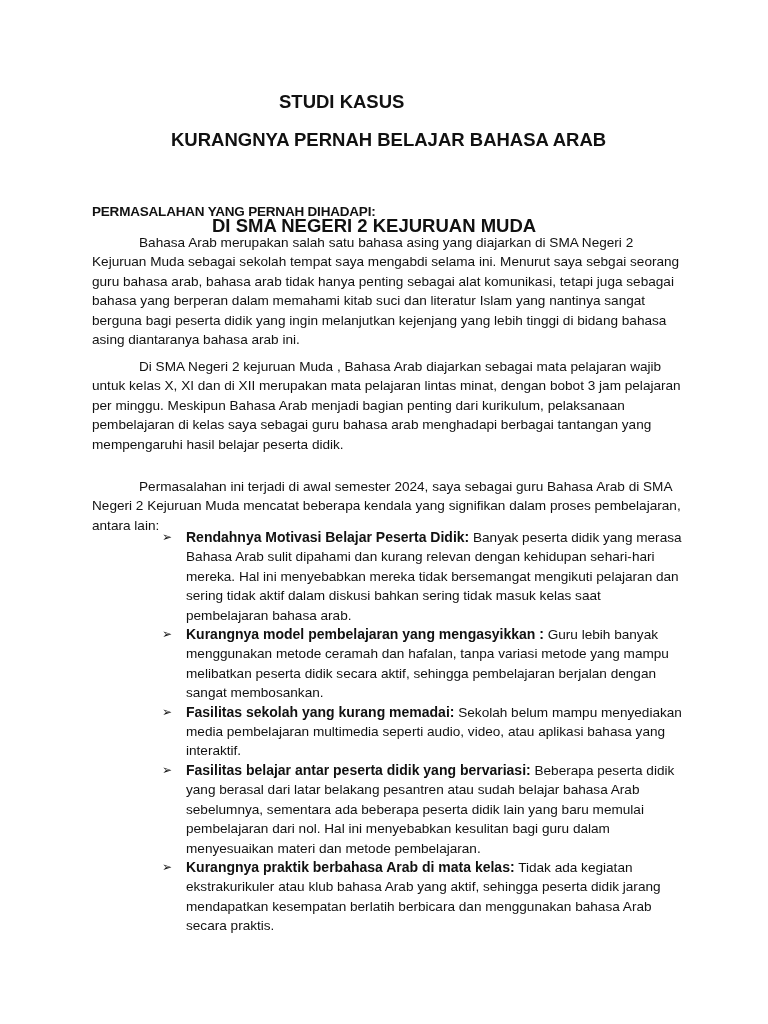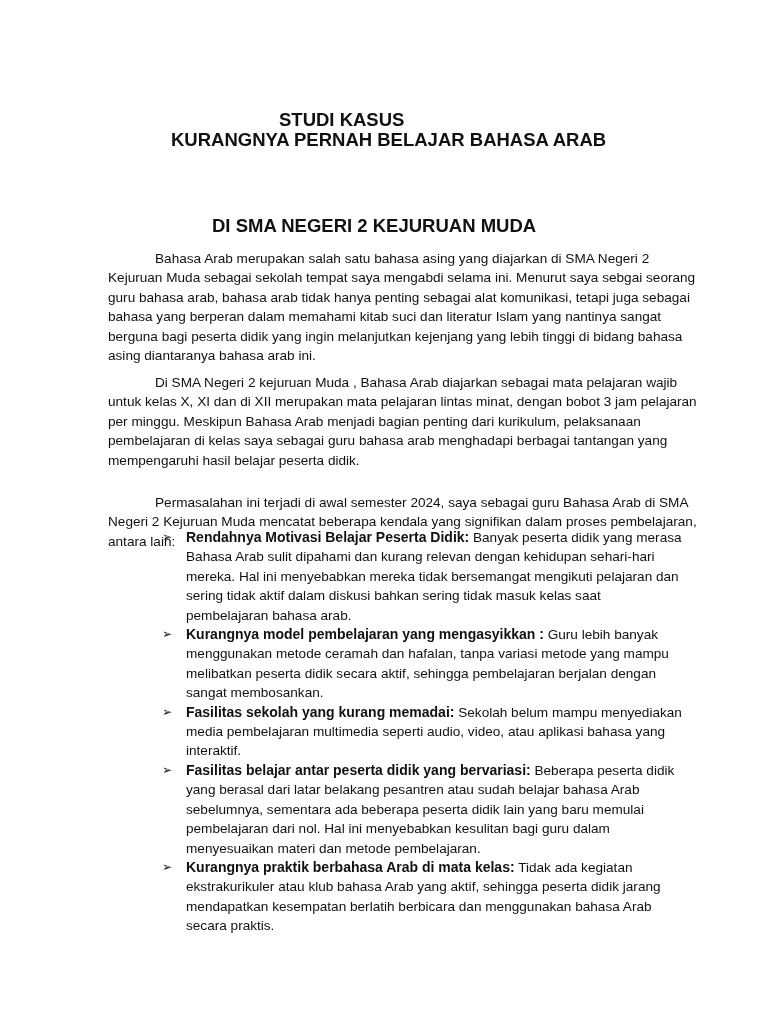--- a/index.html
+++ b/index.html
@@ -21,39 +21,39 @@
       width: 768px; height: 1024px;
       background: #ffffff;
     }
     .title {
       position: absolute;
       font-weight: bold;
       font-size: 18.5px;
       letter-spacing: 0px;
       white-space: nowrap;
     }
-    #t1 { left: 279px; top: 91px; margin-top: 18px; }
+    #t1 { left: 279px; top: 91px; }
     #t2 { left: 171px; top: 129px; }
     #t3 { left: 212px; top: 167px; margin-top: 48px; }
     .section-heading {
       position: absolute;
       left: 92px; top: 204px;
       font-weight: bold;
       font-size: 13.5px;
       white-space: nowrap;
       letter-spacing: -0.2px;
     }
     .para {
       position: absolute;
       left: 92px;
       width: 590px;
       font-size: 13.6px;
       line-height: 19.4px;
       text-indent: 47px;
-      margin: 16px;
+      margin: 0;
       text-align: left;
     }
     #p1 { top: 233px; }
     #p2 { top: 357px; }
     #p3 { top: 477px; }
     .list {
       position: absolute;
       left: 162px;
       top: 528px;
       width: 520px;
@@ -81,20 +81,21 @@
     }
   </style>
 </head>
 <body>
 
 <div class="page">
   <div class="title" id="t1">STUDI KASUS</div>
   <div class="title" id="t2">KURANGNYA PERNAH BELAJAR BAHASA ARAB</div>
   <div class="title" id="t3">DI SMA NEGERI 2 KEJURUAN MUDA</div>
 
+  <div class="section-heading">PERMASALAHAN YANG PERNAH DIHADAPI:</div>
 
   <p class="para" id="p1">Bahasa Arab merupakan salah satu bahasa asing yang diajarkan di SMA Negeri 2 Kejuruan Muda sebagai sekolah tempat saya mengabdi selama ini. Menurut saya sebgai seorang guru bahasa arab, bahasa arab tidak hanya penting sebagai alat komunikasi, tetapi juga sebagai bahasa yang berperan dalam memahami kitab suci dan literatur Islam yang nantinya sangat berguna bagi peserta didik yang ingin melanjutkan kejenjang yang lebih tinggi di bidang bahasa asing diantaranya bahasa arab ini.</p>
   <p class="para" id="p2">Di SMA Negeri 2 kejuruan Muda , Bahasa Arab diajarkan sebagai mata pelajaran wajib untuk kelas X, XI dan di XII merupakan mata pelajaran lintas minat, dengan bobot 3 jam pelajaran per minggu. Meskipun Bahasa Arab menjadi bagian penting dari kurikulum, pelaksanaan pembelajaran di kelas saya sebagai guru bahasa arab menghadapi berbagai tantangan yang mempengaruhi hasil belajar peserta didik.</p>
   <p class="para" id="p3">Permasalahan ini terjadi di awal semester  2024, saya sebagai guru Bahasa Arab di SMA Negeri 2 Kejuruan Muda mencatat beberapa kendala yang signifikan dalam proses pembelajaran, antara lain:</p>
 
   <ul class="list">
     <li class="list-item">
       <span class="bullet">➢</span>
       <span class="lead">Rendahnya Motivasi Belajar Peserta Didik:</span><span> Banyak peserta didik yang merasa Bahasa Arab sulit dipahami dan kurang relevan dengan kehidupan sehari-hari mereka. Hal ini menyebabkan mereka  tidak bersemangat mengikuti pelajaran dan sering tidak aktif dalam diskusi bahkan sering tidak masuk kelas saat pembelajaran bahasa arab.</span>
     </li>

